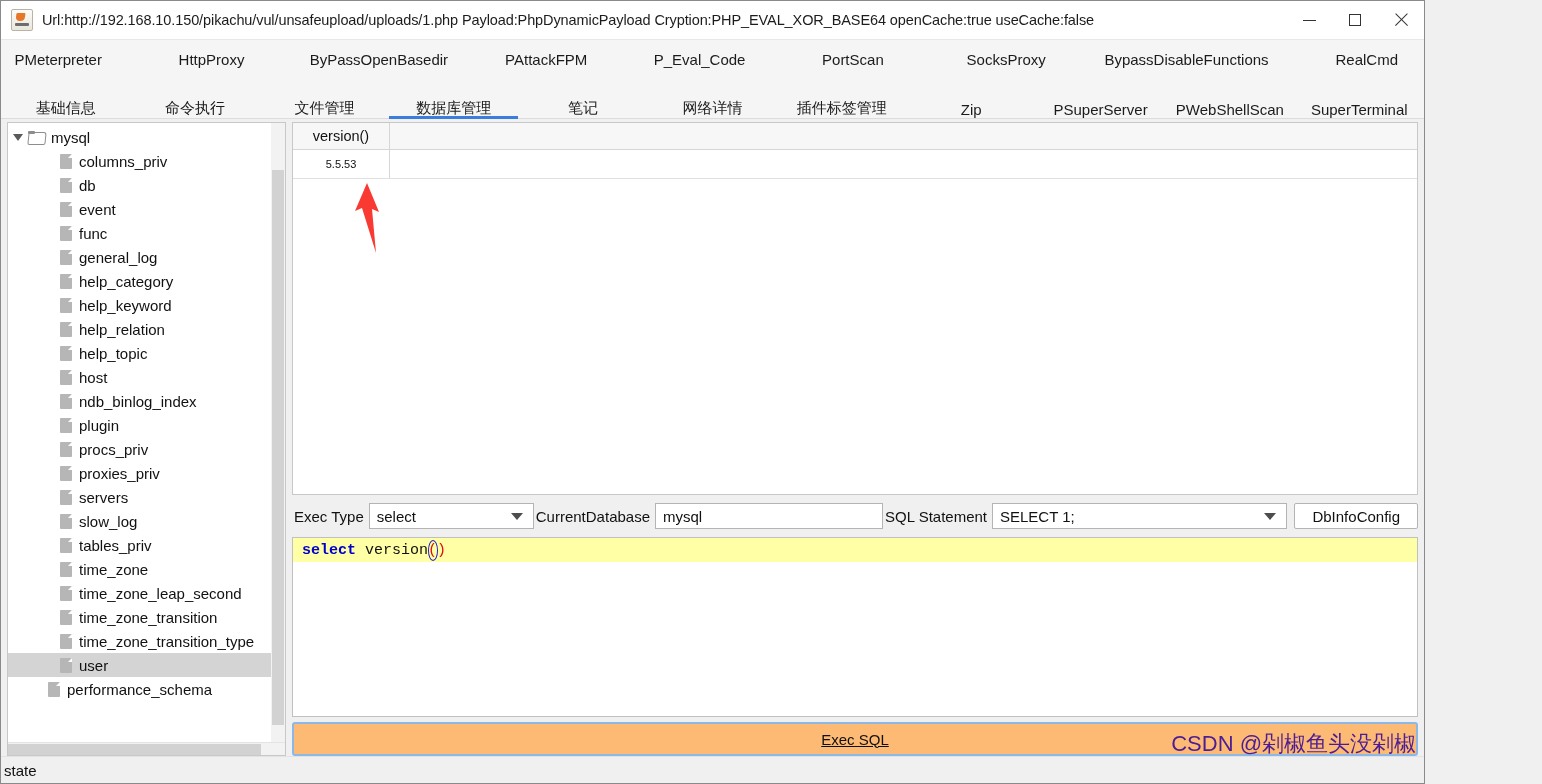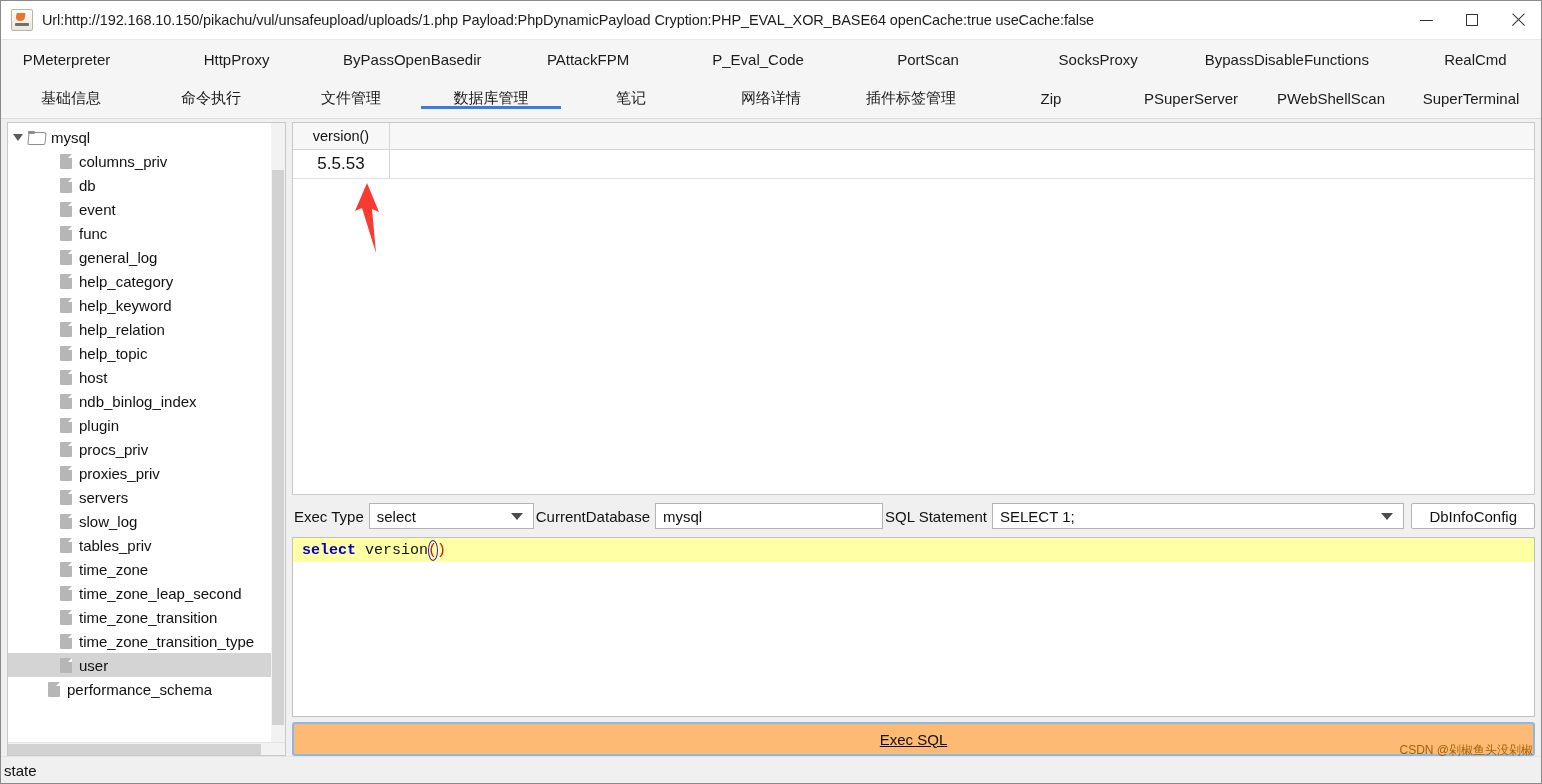--- a/index.html
+++ b/index.html
@@ -5,21 +5,21 @@
   * { box-sizing: border-box; }
   html, body {
     margin: 0; padding: 0;
     width: 1542px; height: 784px;
     overflow: hidden;
     background: #f0f0f0;
     font-family: "Liberation Sans", "DejaVu Sans", sans-serif;
   }
   #app {
     position: relative;
-    width: 1542px; height: 784px;
+    width: 1425px; height: 784px;
     background: #f0f0f0;
     border: 1px solid #8a8a8a;
     display: flex;
     flex-direction: column;
   }
 
   
   .titlebar {
     height: 39px;
     background: #ffffff;
@@ -95,21 +95,21 @@
     white-space: nowrap;
     cursor: default;
     padding: 0 2px;
   }
 
   
   .main-tabs {
     height: 41px;
     background: #f5f5f5;
     display: flex;
-    align-items: center;
+    align-items: flex-end;
     flex: 0 0 auto;
     border-bottom: 1px solid #dcdcdc;
   }
   .main-tab {
     flex: 1 1 0;
     display: flex;
     align-items: center;
     justify-content: center;
     font-size: 15px;
     color: #1b1b1b;
@@ -264,21 +264,21 @@
     color: #111;
     background: #f7f7f7;
     border-right: 1px solid #d6d6d6;
     cursor: default;
   }
   .res-th-filler { flex: 1 1 auto; background: #f7f7f7; }
   .res-row { height: 29px; display: flex; border-bottom: 1px solid #e0e0e0; }
   .res-td {
     width: 97px; flex: 0 0 97px;
     display: flex; align-items: center; justify-content: center;
-    font-size: 17px; color: #111;
+    font-size: 11px; color: #111;
     background: #ffffff;
     border-right: 1px solid #d6d6d6;
     cursor: default;
   }
   .res-td-filler { flex: 1 1 auto; background: #ffffff; }
 
   .arrow-anno {
     position: absolute;
     left: 60px; top: 58px;
     width: 50px; height: 80px;
@@ -416,22 +416,22 @@
     font-size: 15px;
     color: #111;
     padding-left: 3px;
     border-top: 1px solid #e3e3e3;
     position: relative;
   }
   .watermark {
     position: absolute;
     right: 8px;
     bottom: 24px;
-    font-size: 12px;
-    color: #a16207;
+    font-size: 22px;
+    color: #4c1d95;
     white-space: nowrap;
     pointer-events: none;
   }
 </style>
 </head>
 <body>
 
 <div id="app">
 
   <div class="titlebar">

